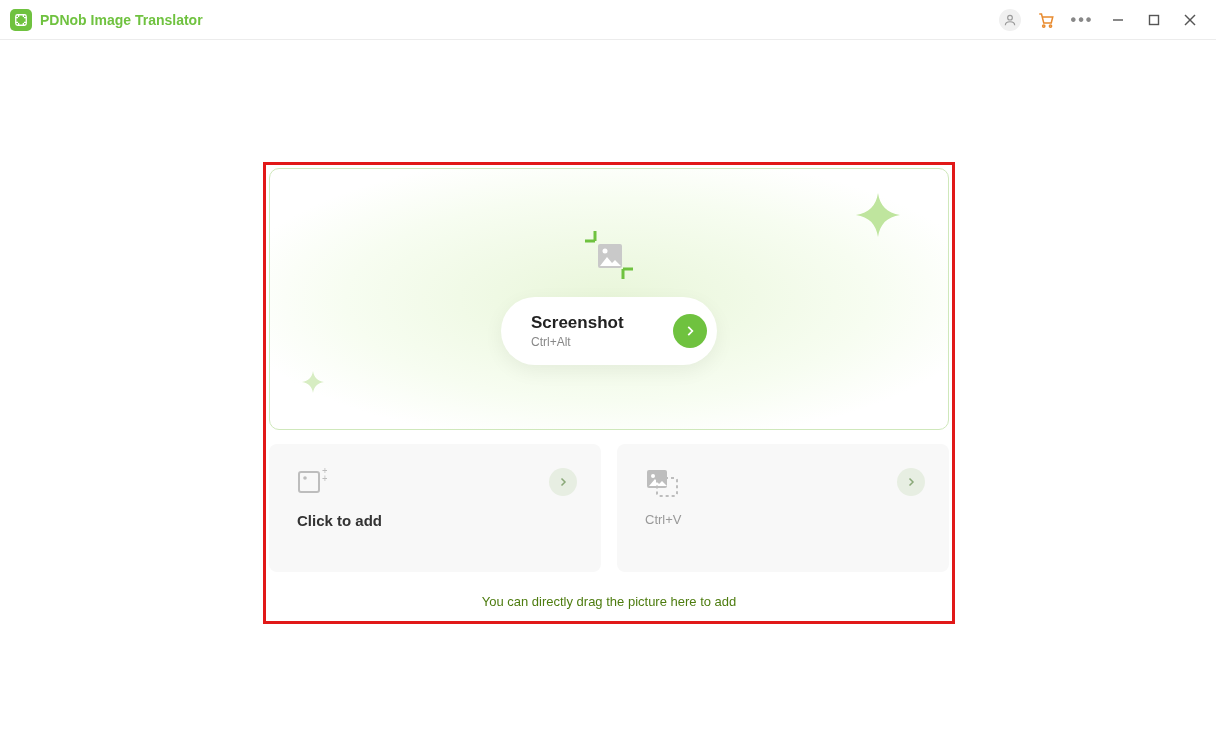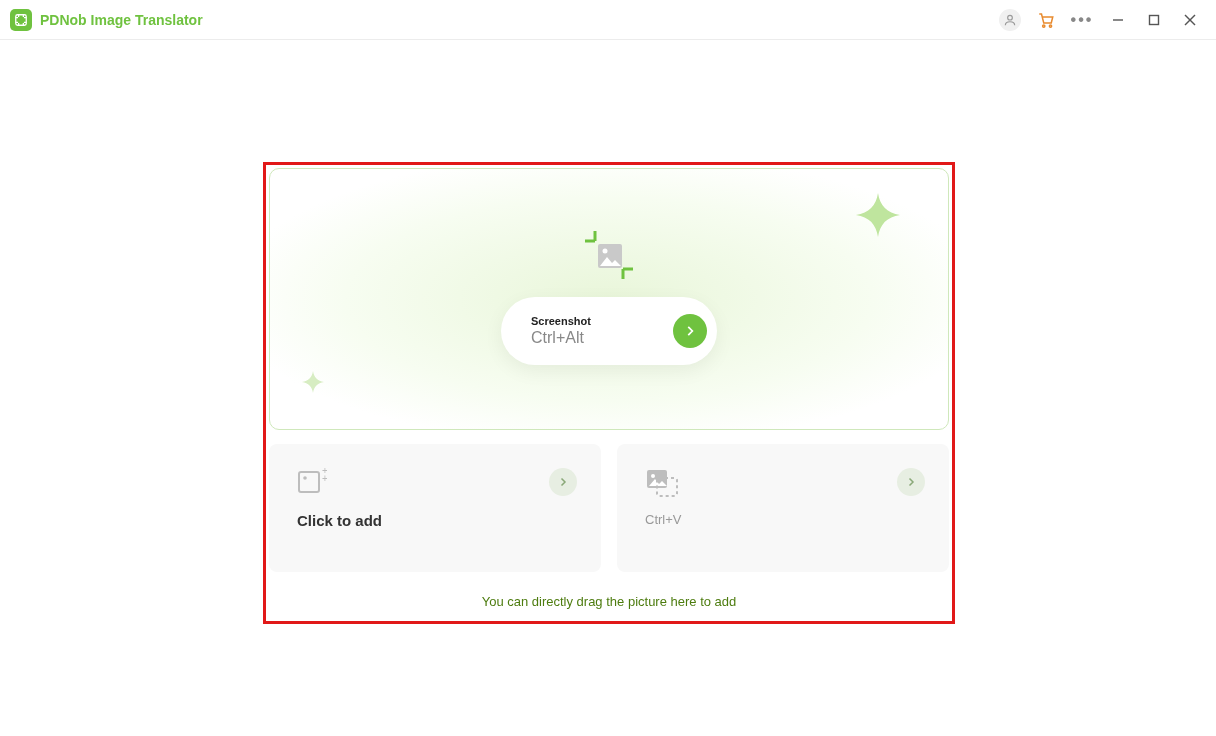--- a/index.html
+++ b/index.html
@@ -91,22 +91,22 @@
     background: #fff;
     border-radius: 36px;
     width: 216px;
     height: 68px;
     box-shadow: 0 6px 20px rgba(0,0,0,0.06);
     display: flex;
     align-items: center;
     padding: 0 10px 0 30px;
   }
   .pill-text { flex: 1; }
-  .pill-title { font-size: 11px; font-weight: 700; color: #222; margin-bottom: 2px; }
-  .pill-sub { font-size: 16px; color: #888; }
+  .pill-title { font-size: 17px; font-weight: 700; color: #222; margin-bottom: 2px; }
+  .pill-sub { font-size: 12px; color: #888; }
   .pill-go {
     width: 34px; height: 34px; border-radius: 50%;
     background: #6fc23f;
     display: flex; align-items: center; justify-content: center;
     color: #fff;
   }
 
   
   .cards-row {
     display: flex;

